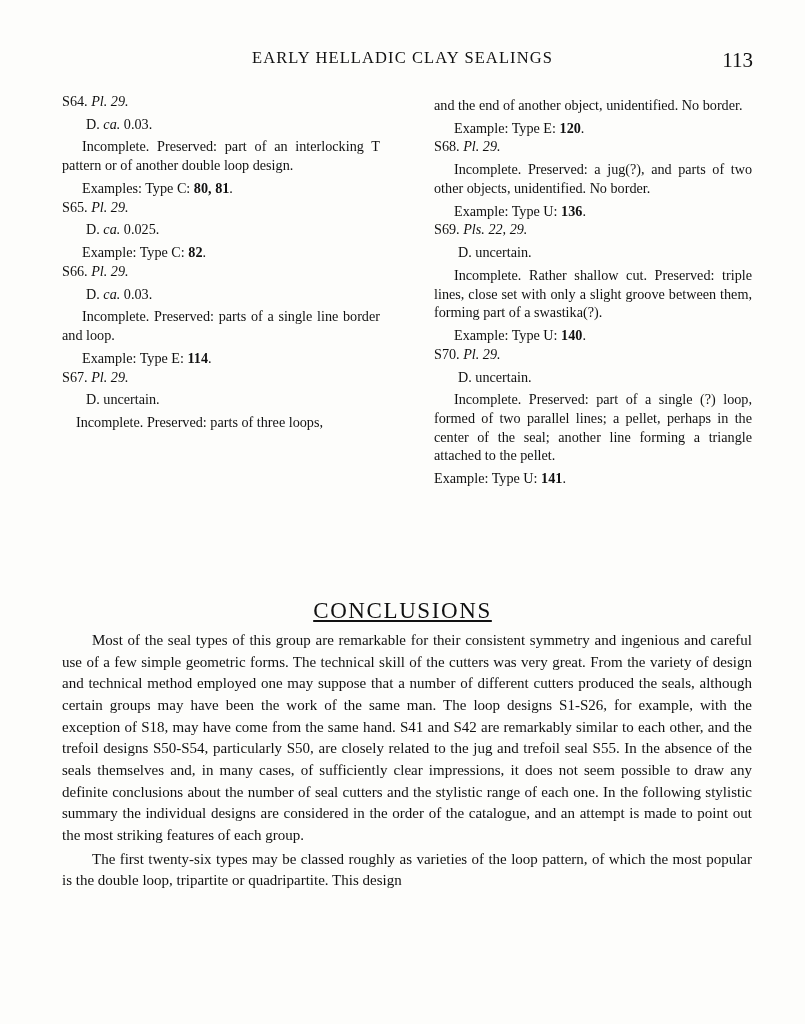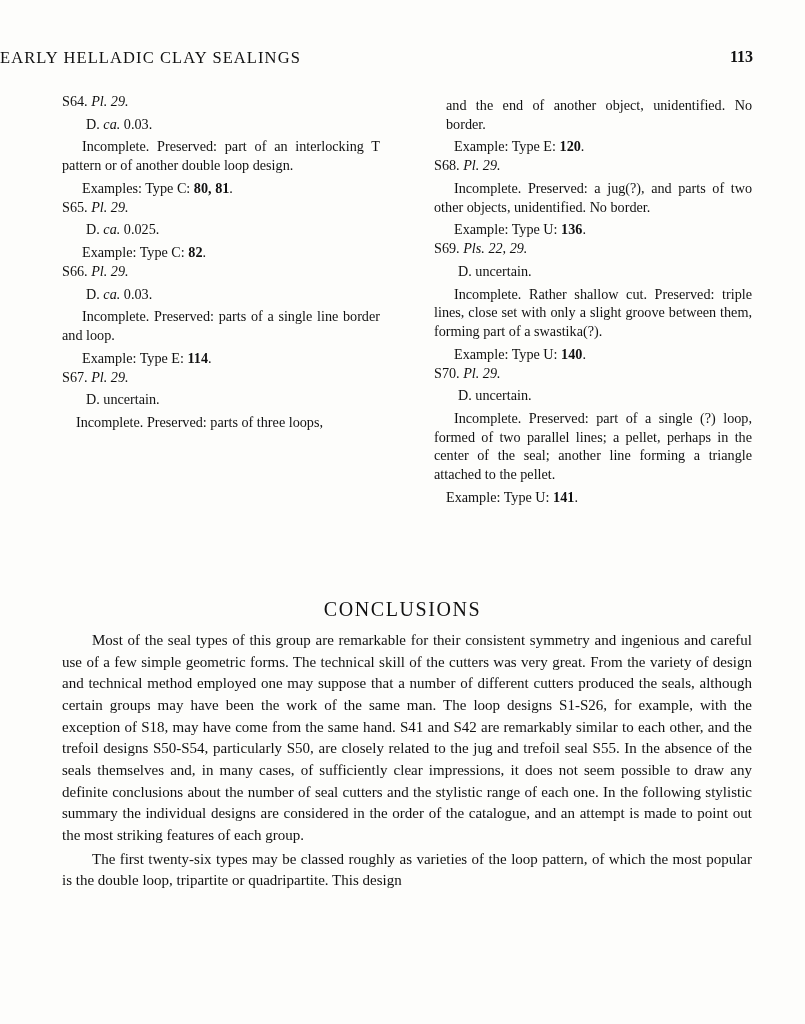--- a/index.html
+++ b/index.html
@@ -20,32 +20,32 @@
     left: 0; top: 0;
     width: 805px;
     height: 1024px;
     background: #fdfdfb;
   }
   .running-head {
     position: absolute;
     left: 0;
     top: 48px;
     width: 805px;
-    text-align: left;
+    text-align: center;
     font-size: 16.5px;
     letter-spacing: 1.1px;
     font-variant: small-caps;
     text-transform: uppercase;
   }
   .folio {
     position: absolute;
     right: 52px;
     top: 48px;
-    font-size: 16px;
-    font-weight: bold;
+    font-size: 21px;
+    font-weight: normal;
   }
   .columns {
     position: absolute;
     left: 62px;
     top: 92px;
     width: 690px;
     display: flex;
     gap: 54px;
   }
   .col {
@@ -63,32 +63,33 @@
   .entry-head:first-child { margin-top: 0; }
   .sub {
     margin: 4px 0 0 0;
     text-indent: 24px;
   }
   .para {
     margin: 4px 0 0 0;
     text-indent: 20px;
     text-align: justify;
   }
-  .para.noindent { text-indent: 0; margin-left: 12px; }
+  .para.noindent { text-indent: 0; }
   .para.hang { text-indent: 14px; }
   i { font-style: italic; }
   b { font-weight: bold; }
   .section-title {
     position: absolute;
     left: 0;
     top: 598px;
     width: 805px;
     text-align: center;
-    font-size: 20px;
+    font-size: 23px;
     letter-spacing: 1.6px;
+    text-decoration: underline;
   }
   .body-text {
     position: absolute;
     left: 62px;
     top: 630px;
     width: 690px;
     font-size: 15px;
     line-height: 1.445;
     text-align: justify;
     text-justify: inter-word;

